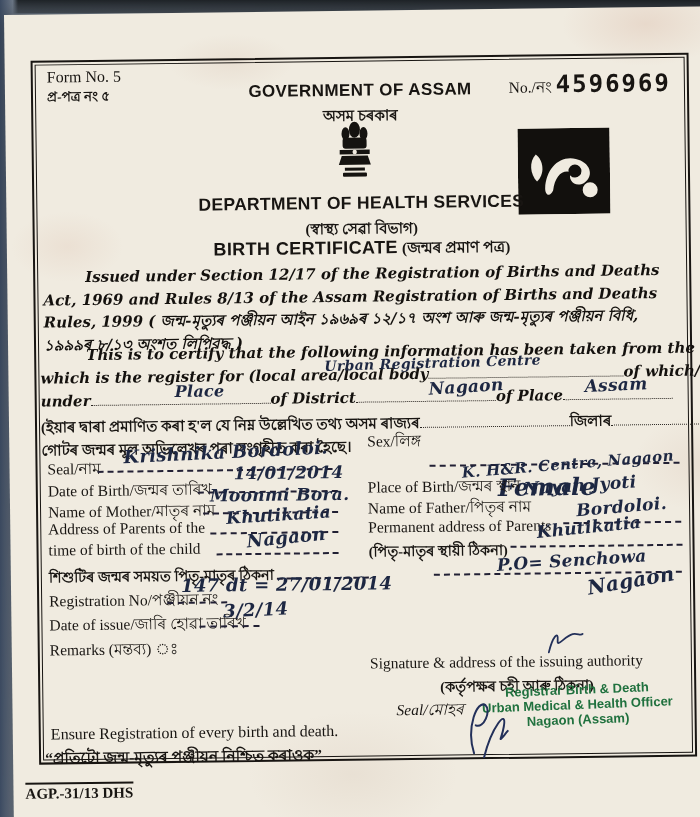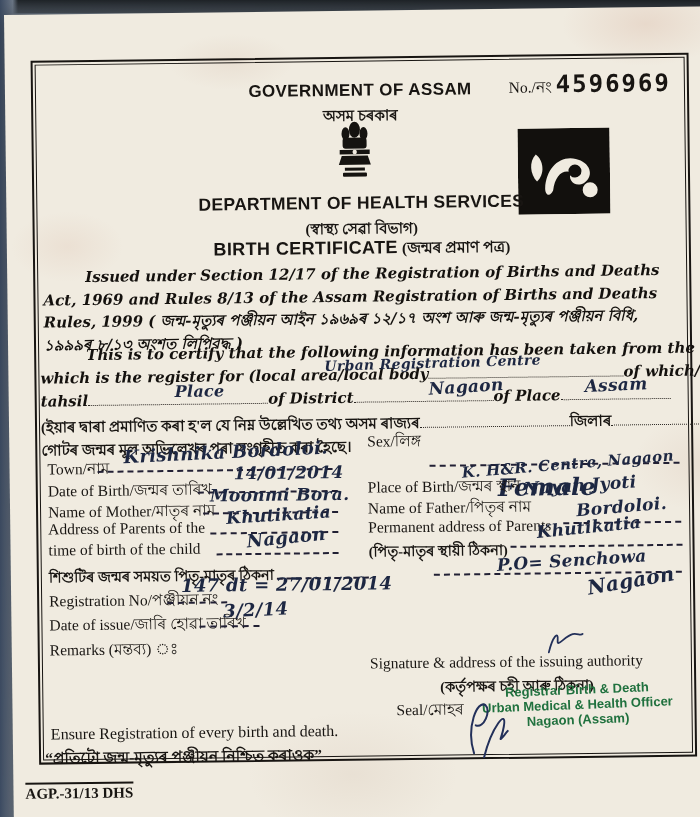--- a/index.html
+++ b/index.html
@@ -37,20 +37,24 @@
 </head>
 <body>
 
 <div class="scan-top"></div>
 <div class="scan-left"></div>
 
 <div class="paper">
   <div class="frame">
     <div class="frame-inner"></div>
 
+    <div class="abs" style="left:14px;top:6px;font-size:16px;">
+      <div>Form No. 5</div>
+      <div style="font-weight:bold;font-size:13.5px;">প্ৰ-পত্ৰ নং ৫</div>
+    </div>
 
     <div class="abs ctr sans" style="top:22px;font-weight:bold;font-size:17px;letter-spacing:.4px;">GOVERNMENT OF ASSAM</div>
     <div class="abs ctr" style="top:45px;font-weight:bold;font-size:15px;">অসম চৰকাৰ</div>
 
     <div class="abs" style="right:16px;top:14px;">
       <span style="font-size:15.5px;">No./নং</span>
       <span class="sans" style="font-family:'DejaVu Sans Mono',monospace;font-size:24px;font-weight:bold;letter-spacing:2px;">4596969</span>
     </div>
 
     <div class="abs" style="left:298px;top:62px;">
@@ -86,33 +90,33 @@
       <span style="font-weight:bold;font-size:15.5px;">(জন্মৰ প্ৰমাণ পত্ৰ)</span>
     </div>
 
     <div class="abs it" style="left:8px;top:204px;width:638px;white-space:normal;line-height:1.5;text-indent:42px;">Issued under Section 12/17 of the Registration of Births and Deaths Act, 1969 and Rules 8/13 of the Assam Registration of Births and Deaths Rules, 1999 ( জন্ম-মৃত্যুৰ পঞ্জীয়ন আইন ১৯৬৯ৰ ১২/১৭ অংশ আৰু জন্ম-মৃত্যুৰ পঞ্জীয়ন বিধি, ১৯৯৯ৰ ৮/১৩ অংশত লিপিবদ্ধ )</div>
 
     <div class="abs it" style="left:8px;top:284px;text-indent:42px;">This is to certify that the following information has been taken from the original record of birth</div>
     <div class="abs it" style="left:4px;top:307px;">
       <span>which is the register for (local area/local body</span><span class="dots" style="width:195px;"></span><span>of which/</span>
     </div>
     <div class="abs it" style="left:4px;top:330px;">
-      <span>tahsil</span><span class="dots" style="width:180px;"></span><span>of District</span><span class="dots" style="width:140px;"></span><span>of Place</span><span class="dots" style="width:110px;"></span>
+      <span>under</span><span class="dots" style="width:180px;"></span><span>of District</span><span class="dots" style="width:140px;"></span><span>of Place</span><span class="dots" style="width:110px;"></span>
     </div>
     <div class="abs" style="left:4px;top:353px;font-size:15px;font-weight:bold;">
       <span>(ইয়াৰ দ্বাৰা প্ৰমাণিত কৰা হ'ল যে নিম্ন উল্লেখিত তথ্য অসম ৰাজ্যৰ</span><span class="dots" style="width:150px;"></span><span>জিলাৰ</span><span class="dots" style="width:150px;"></span>
     </div>
     <div class="abs" style="left:4px;top:376px;font-size:15px;font-weight:bold;">গোটৰ জন্মৰ মূল অভিলেখৰ পৰা সংগৃহীত কৰা হৈছে।</div>
 
     <span class="abs hand" style="left:288px;top:297px;font-size:14px;transform:rotate(-1deg);">Urban Registration Centre</span>
     <span class="abs hand" style="left:138px;top:321px;font-size:16px;">Place</span>
     <span class="abs hand" style="left:392px;top:319px;transform:rotate(-3deg);">Nagaon</span>
     <span class="abs hand" style="left:548px;top:319px;transform:rotate(-2deg);">Assam</span>
 
-    <span class="abs lbl" style="left:10px;top:395px;">Town/নাম</span>
+    <span class="abs lbl" style="left:10px;top:395px;">Seal/নাম</span>
     <span class="abs hand" style="left:86px;top:381px;font-size:18px;transform:rotate(-2deg);">Krishnika Bordoloi.</span>
     <i class="dash" style="left:60px;top:409px;width:235px;"></i>
 
     <span class="abs lbl" style="left:10px;top:417px;">Date of Birth/জন্মৰ তাৰিখ</span>
     <span class="abs hand" style="left:196px;top:403px;">14/01/2014</span>
     <i class="dash" style="left:160px;top:431px;width:140px;"></i>
 
     <span class="abs lbl" style="left:10px;top:438px;">Name of Mother/মাতৃৰ নাম</span>
     <span class="abs hand" style="left:172px;top:425px;">Moonmi Bora.</span>
     <i class="dash" style="left:165px;top:452px;width:135px;"></i>
@@ -160,21 +164,21 @@
 
     <span class="abs hand" style="left:548px;top:513px;font-size:20px;transform:rotate(-9deg);">Nagaon</span>
 
     <span class="abs lbl" style="left:330px;top:596px;">Signature &amp; address of the issuing authority</span>
     <div class="abs" style="left:505px;top:572px;">
       <svg width="42" height="28" viewBox="0 0 42 28">
         <path d="M4 24 C8 8 14 2 13 12 C12 20 20 8 28 6 C33 5 36 8 38 6" fill="none" stroke="#23305a" stroke-width="1.8" stroke-linecap="round"></path>
       </svg>
     </div>
     <span class="abs lbl" style="left:400px;top:618px;font-weight:bold;font-size:14.5px;">(কৰ্তৃপক্ষৰ চহী আৰু ঠিকনা)</span>
-    <span class="abs lbl" style="left:356px;top:640px;">Seal/মোহৰ</span>
+    <span class="abs lbl" style="left:356px;top:640px;font-style:italic;">Seal/মোহৰ</span>
 
     <div class="abs stamp" style="left:418px;top:626px;width:238px;">
       <div>Registrar Birth &amp; Death</div>
       <div>Urban Medical &amp; Health Officer</div>
       <div>Nagaon (Assam)</div>
     </div>
 
     <div class="abs" style="left:415px;top:630px;">
       <svg width="80" height="72" viewBox="0 0 80 72">
         <path d="M18 66 C10 40 22 12 30 18 C36 23 28 42 20 38 M28 70 C36 40 52 20 48 40 C46 52 40 58 52 44" fill="none" stroke="#23305a" stroke-width="2" stroke-linecap="round"></path>

